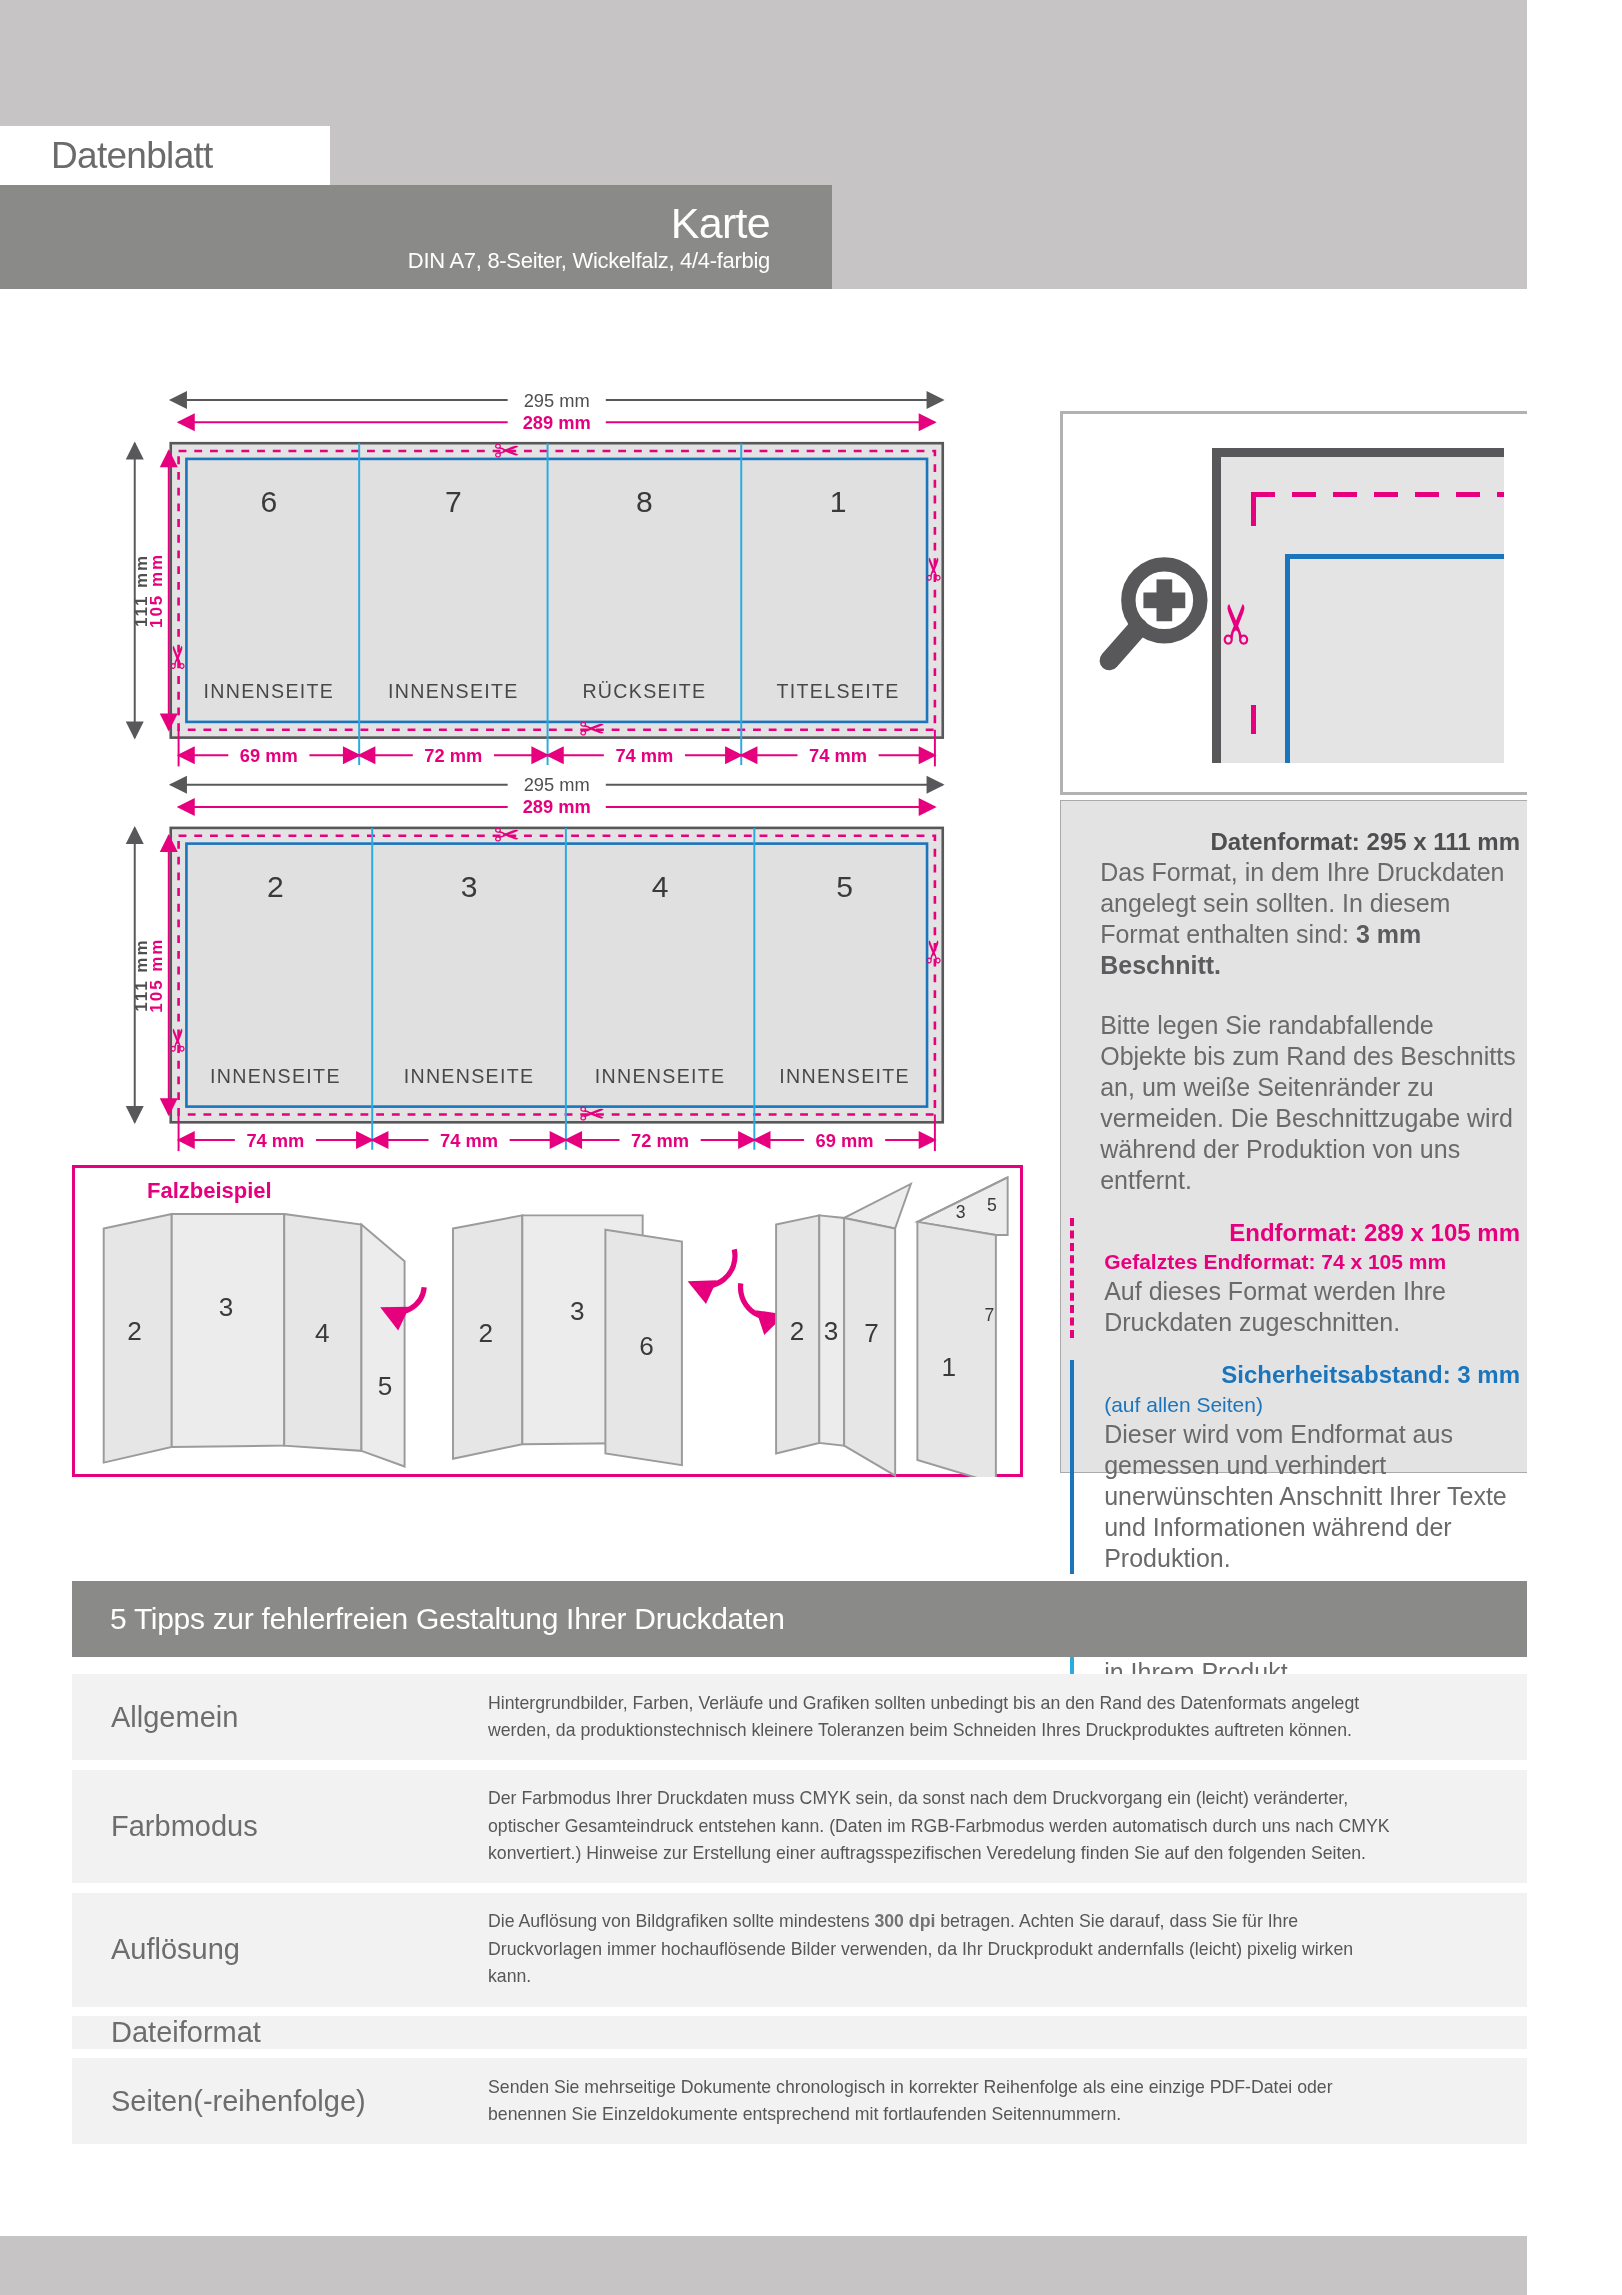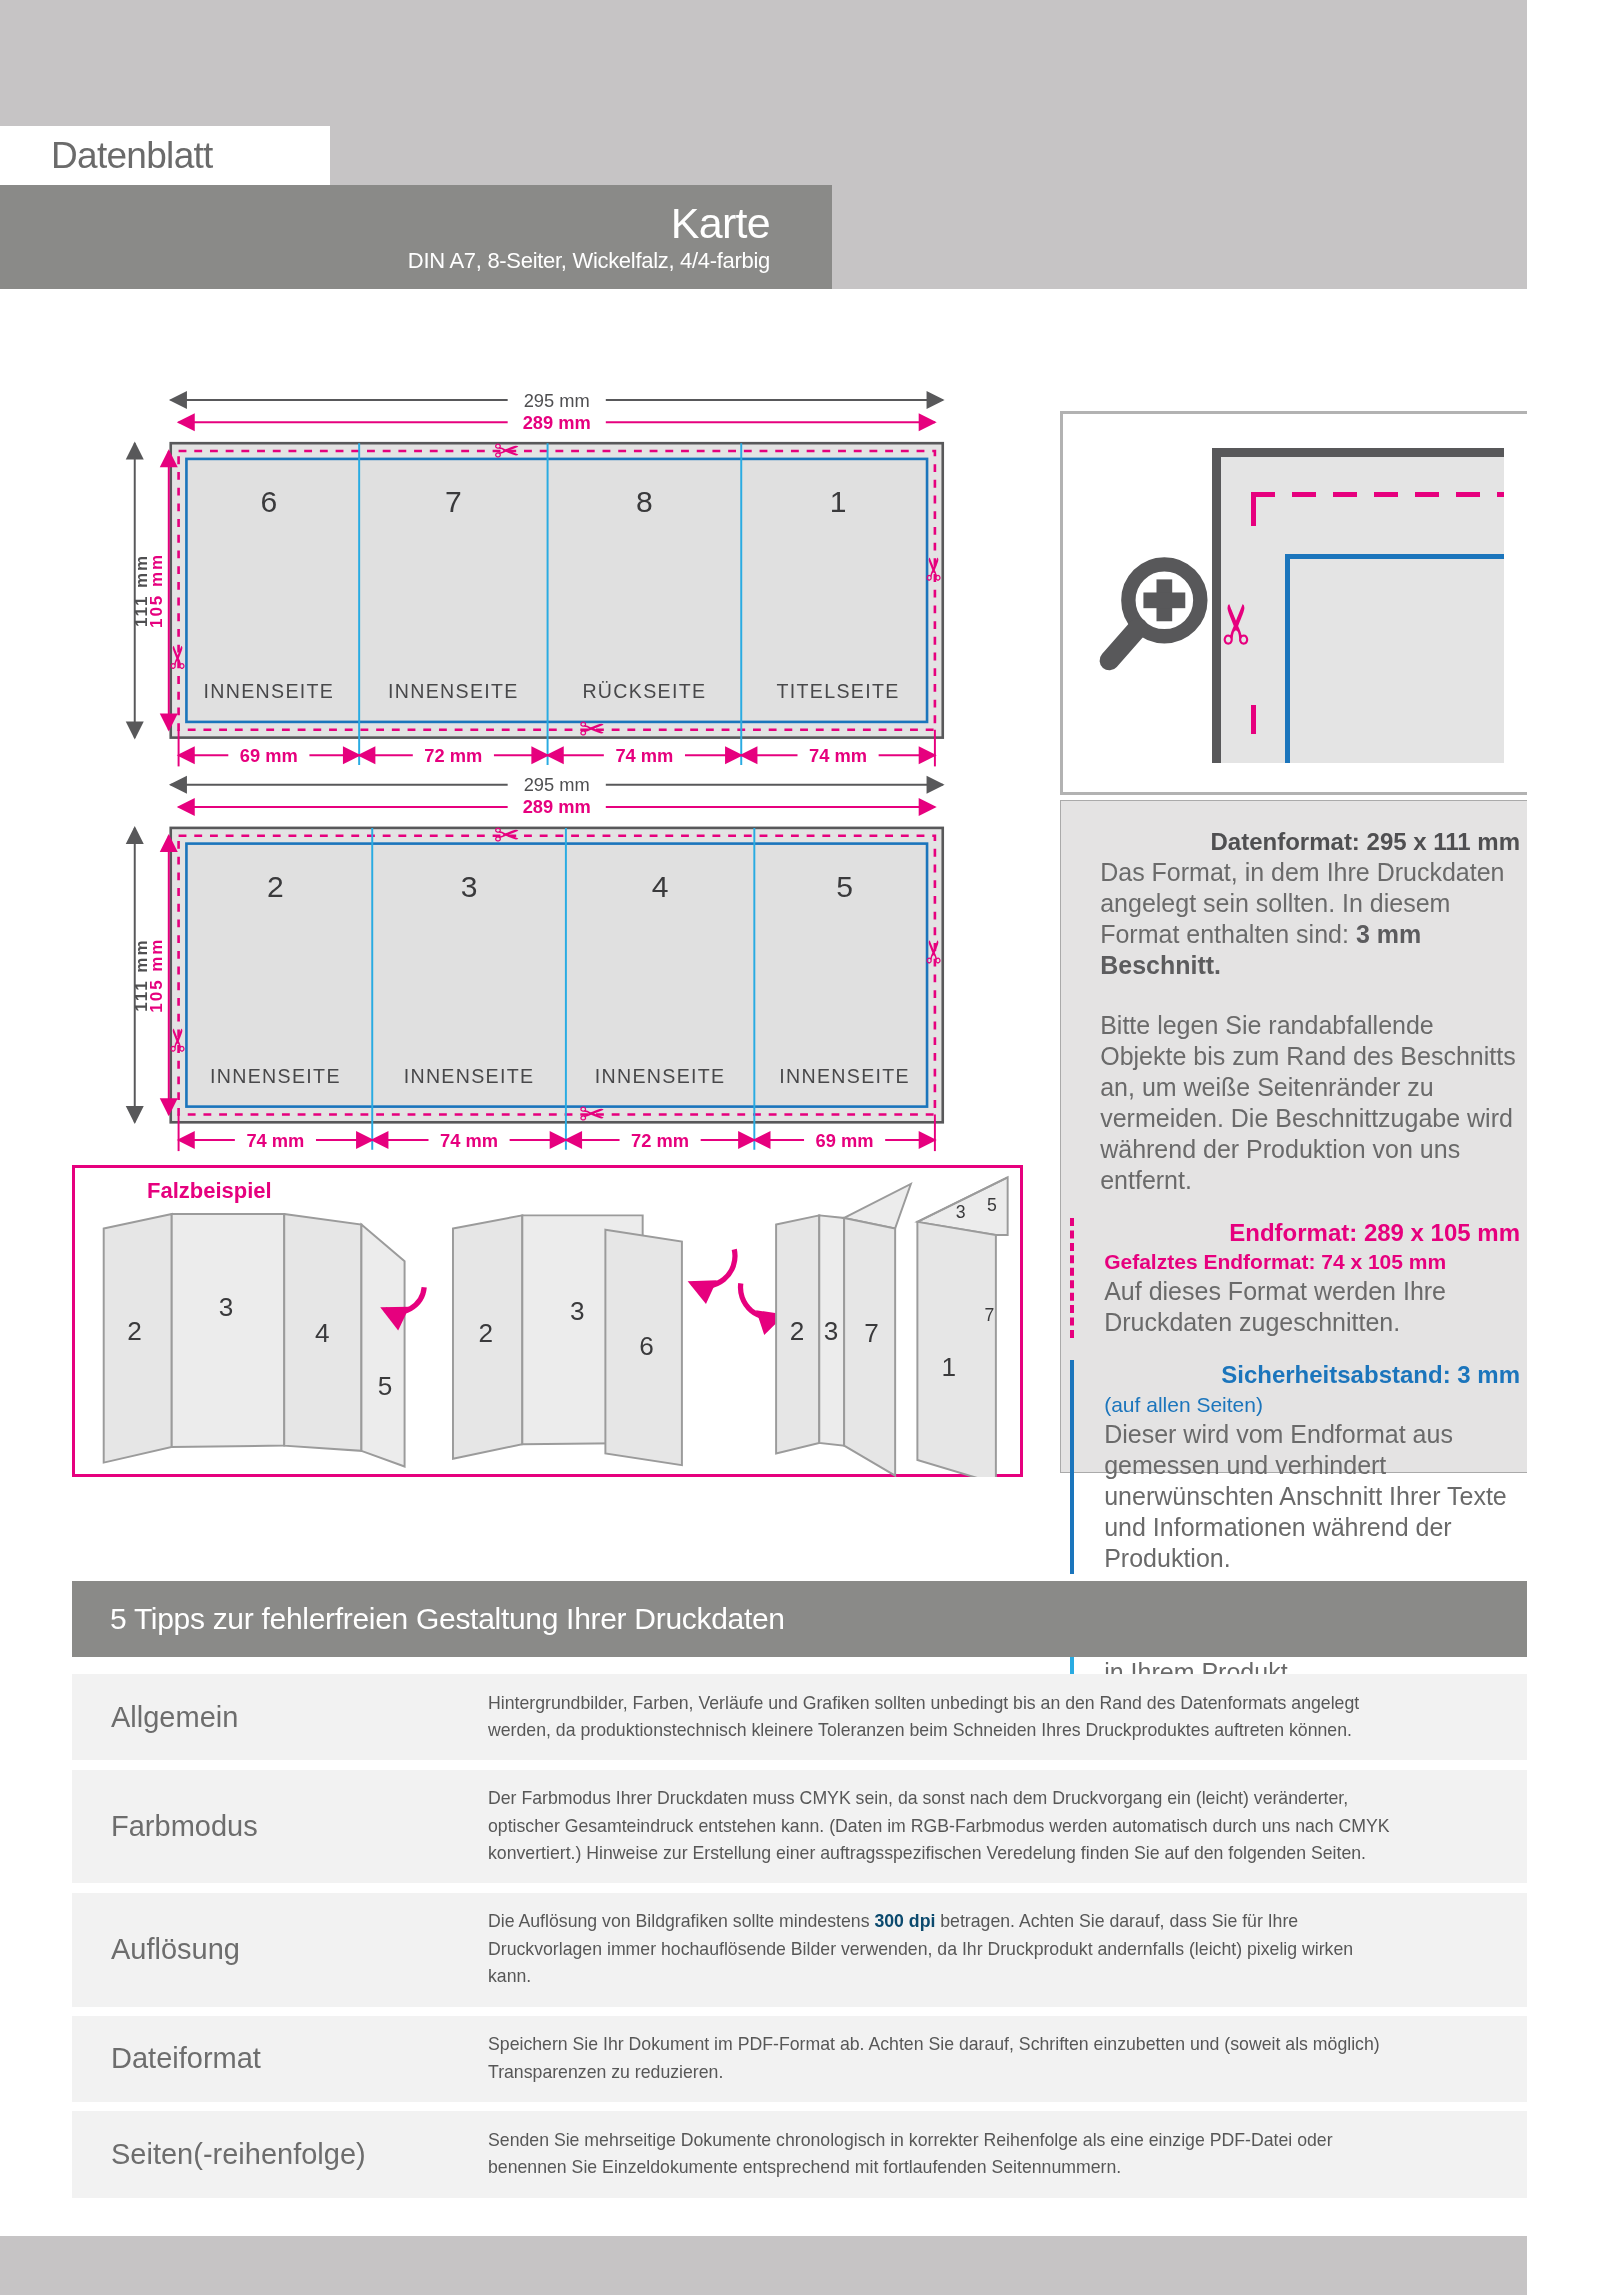--- a/index.html
+++ b/index.html
@@ -75,21 +75,21 @@
   .fp-gap{height:29px;}
 
   
   .tips-header{left:72px;top:1581px;width:1479px;height:76px;background:#8a8a88;
                display:flex;align-items:center;}
   .tips-header span{color:#fff;font-size:30px;padding-left:38px;letter-spacing:-0.3px;}
   .tips-rows{left:72px;top:1674px;width:1479px;}
   .tip-row{position:relative;background:#f2f2f2;margin-bottom:9.2px;display:flex;align-items:center;}
   .tip-label{width:416px;box-sizing:border-box;padding-left:39px;font-size:29px;color:#6d6d6d;}
   .tip-body{width:910px;font-size:17.7px;color:#575757;line-height:27.5px;padding:15.7px 0;}
-  .tip-body b{color:#0c4a6e;}
+  .tip-body b{color:#737373;}
 
   .footer-band{left:0;top:2236px;width:1623px;height:60px;background:#c6c4c5;}
 </style>
 </head>
 <body>
 
 <div class="page">
 
   <div class="abs top-band"></div>
   <div class="abs datenblatt-box">
@@ -325,21 +325,20 @@
     <div class="tip-row">
       <div class="tip-label">Farbmodus</div>
       <div class="tip-body">Der Farbmodus Ihrer Druckdaten muss CMYK sein, da sonst nach dem Druckvorgang ein (leicht) veränderter, optischer Gesamteindruck entstehen kann. (Daten im RGB-Farbmodus werden automatisch durch uns nach CMYK konvertiert.) Hinweise zur Erstellung einer auftragsspezifischen Veredelung finden Sie auf den folgenden Seiten.</div>
     </div>
     <div class="tip-row">
       <div class="tip-label">Auflösung</div>
       <div class="tip-body"><span>Die Auflösung von Bildgrafiken sollte mindestens </span><b>300 dpi</b><span> betragen. Achten Sie darauf, dass Sie für Ihre Druckvorlagen immer hochauflösende Bilder verwenden, da Ihr Druckprodukt andernfalls (leicht) pixelig wirken kann.</span></div>
     </div>
     <div class="tip-row">
       <div class="tip-label">Dateiformat</div>
-      <div class="tip-body">Speichern Sie Ihr Dokument im PDF-Format ab. Achten Sie darauf, Schriften einzubetten und (soweit als möglich) Transparenzen zu reduzieren.</div>
     </div>
     <div class="tip-row">
       <div class="tip-label">Seiten(-reihenfolge)</div>
       <div class="tip-body">Senden Sie mehrseitige Dokumente chronologisch in korrekter Reihenfolge als eine einzige PDF-Datei oder benennen Sie Einzeldokumente entsprechend mit fortlaufenden Seitennummern.</div>
     </div>
   </div>
 
   <div class="abs footer-band"></div>
 </div>
 

